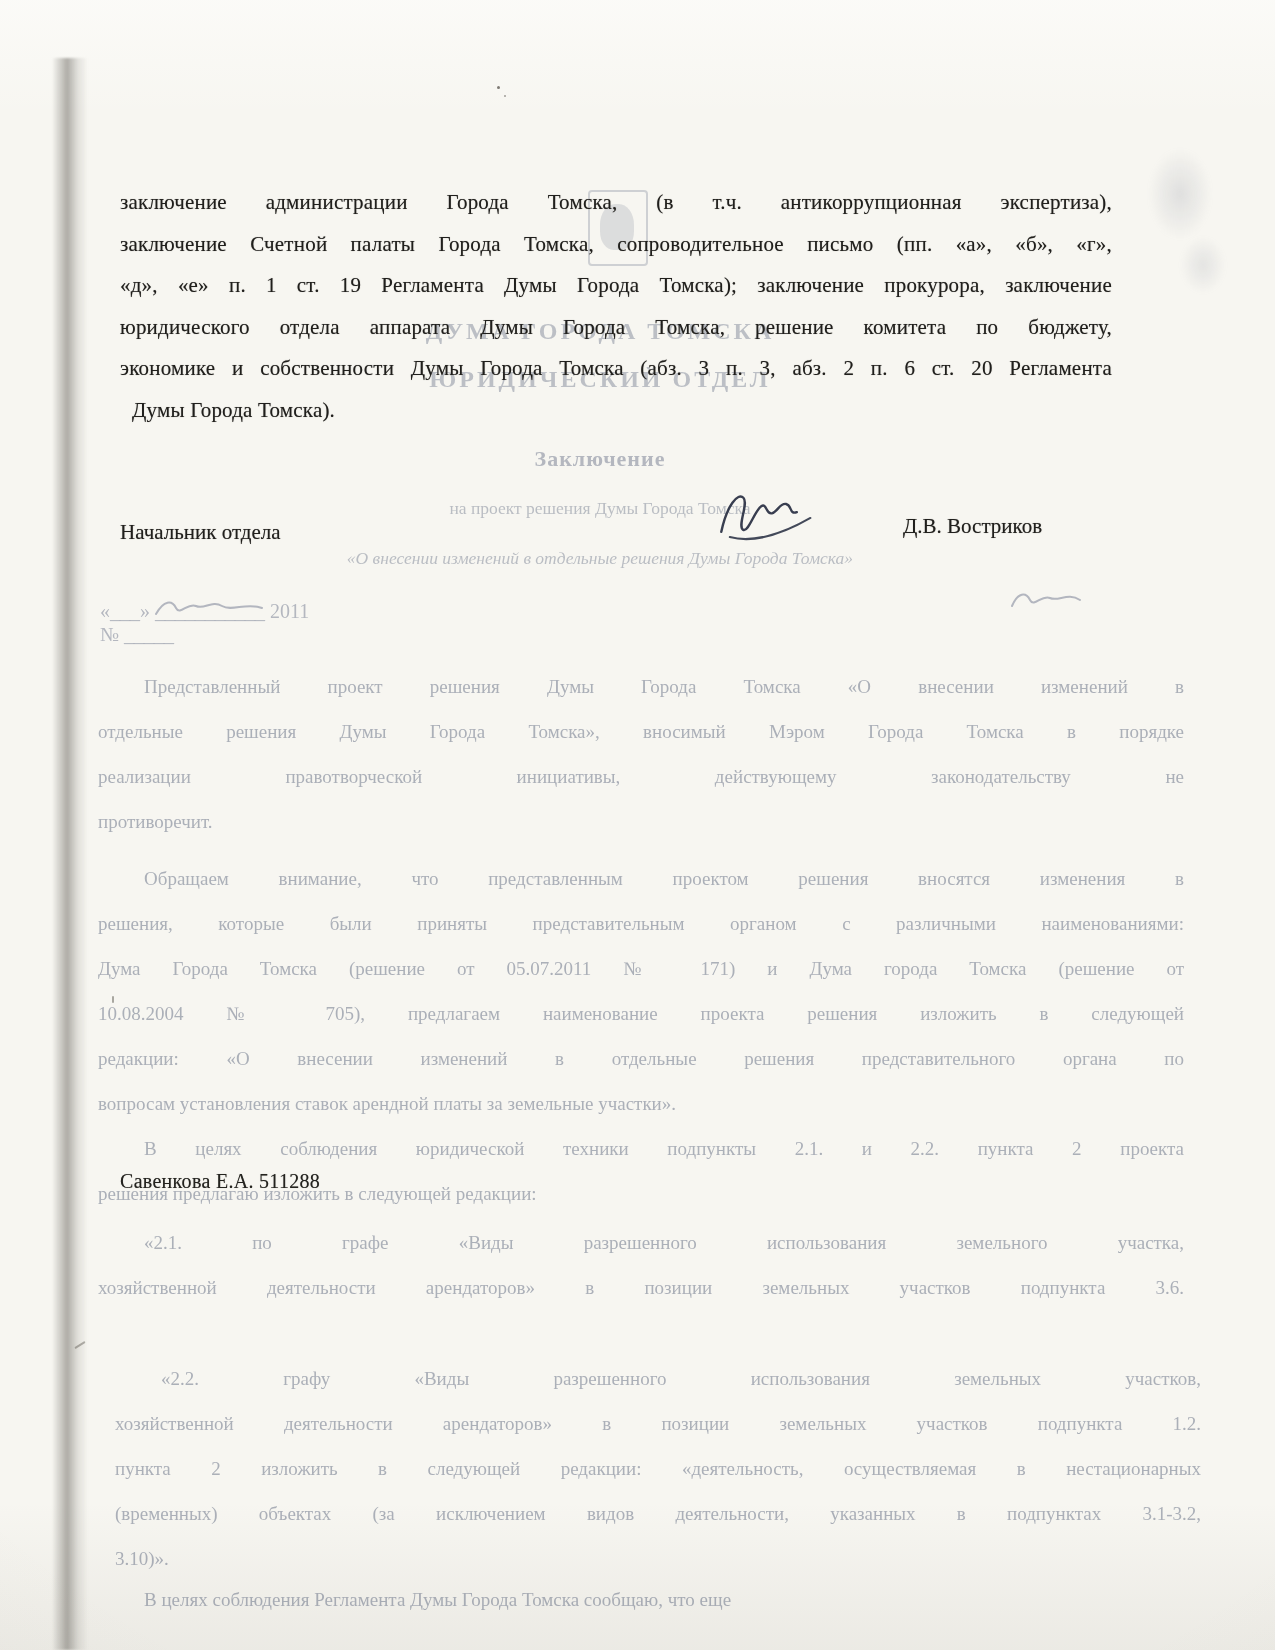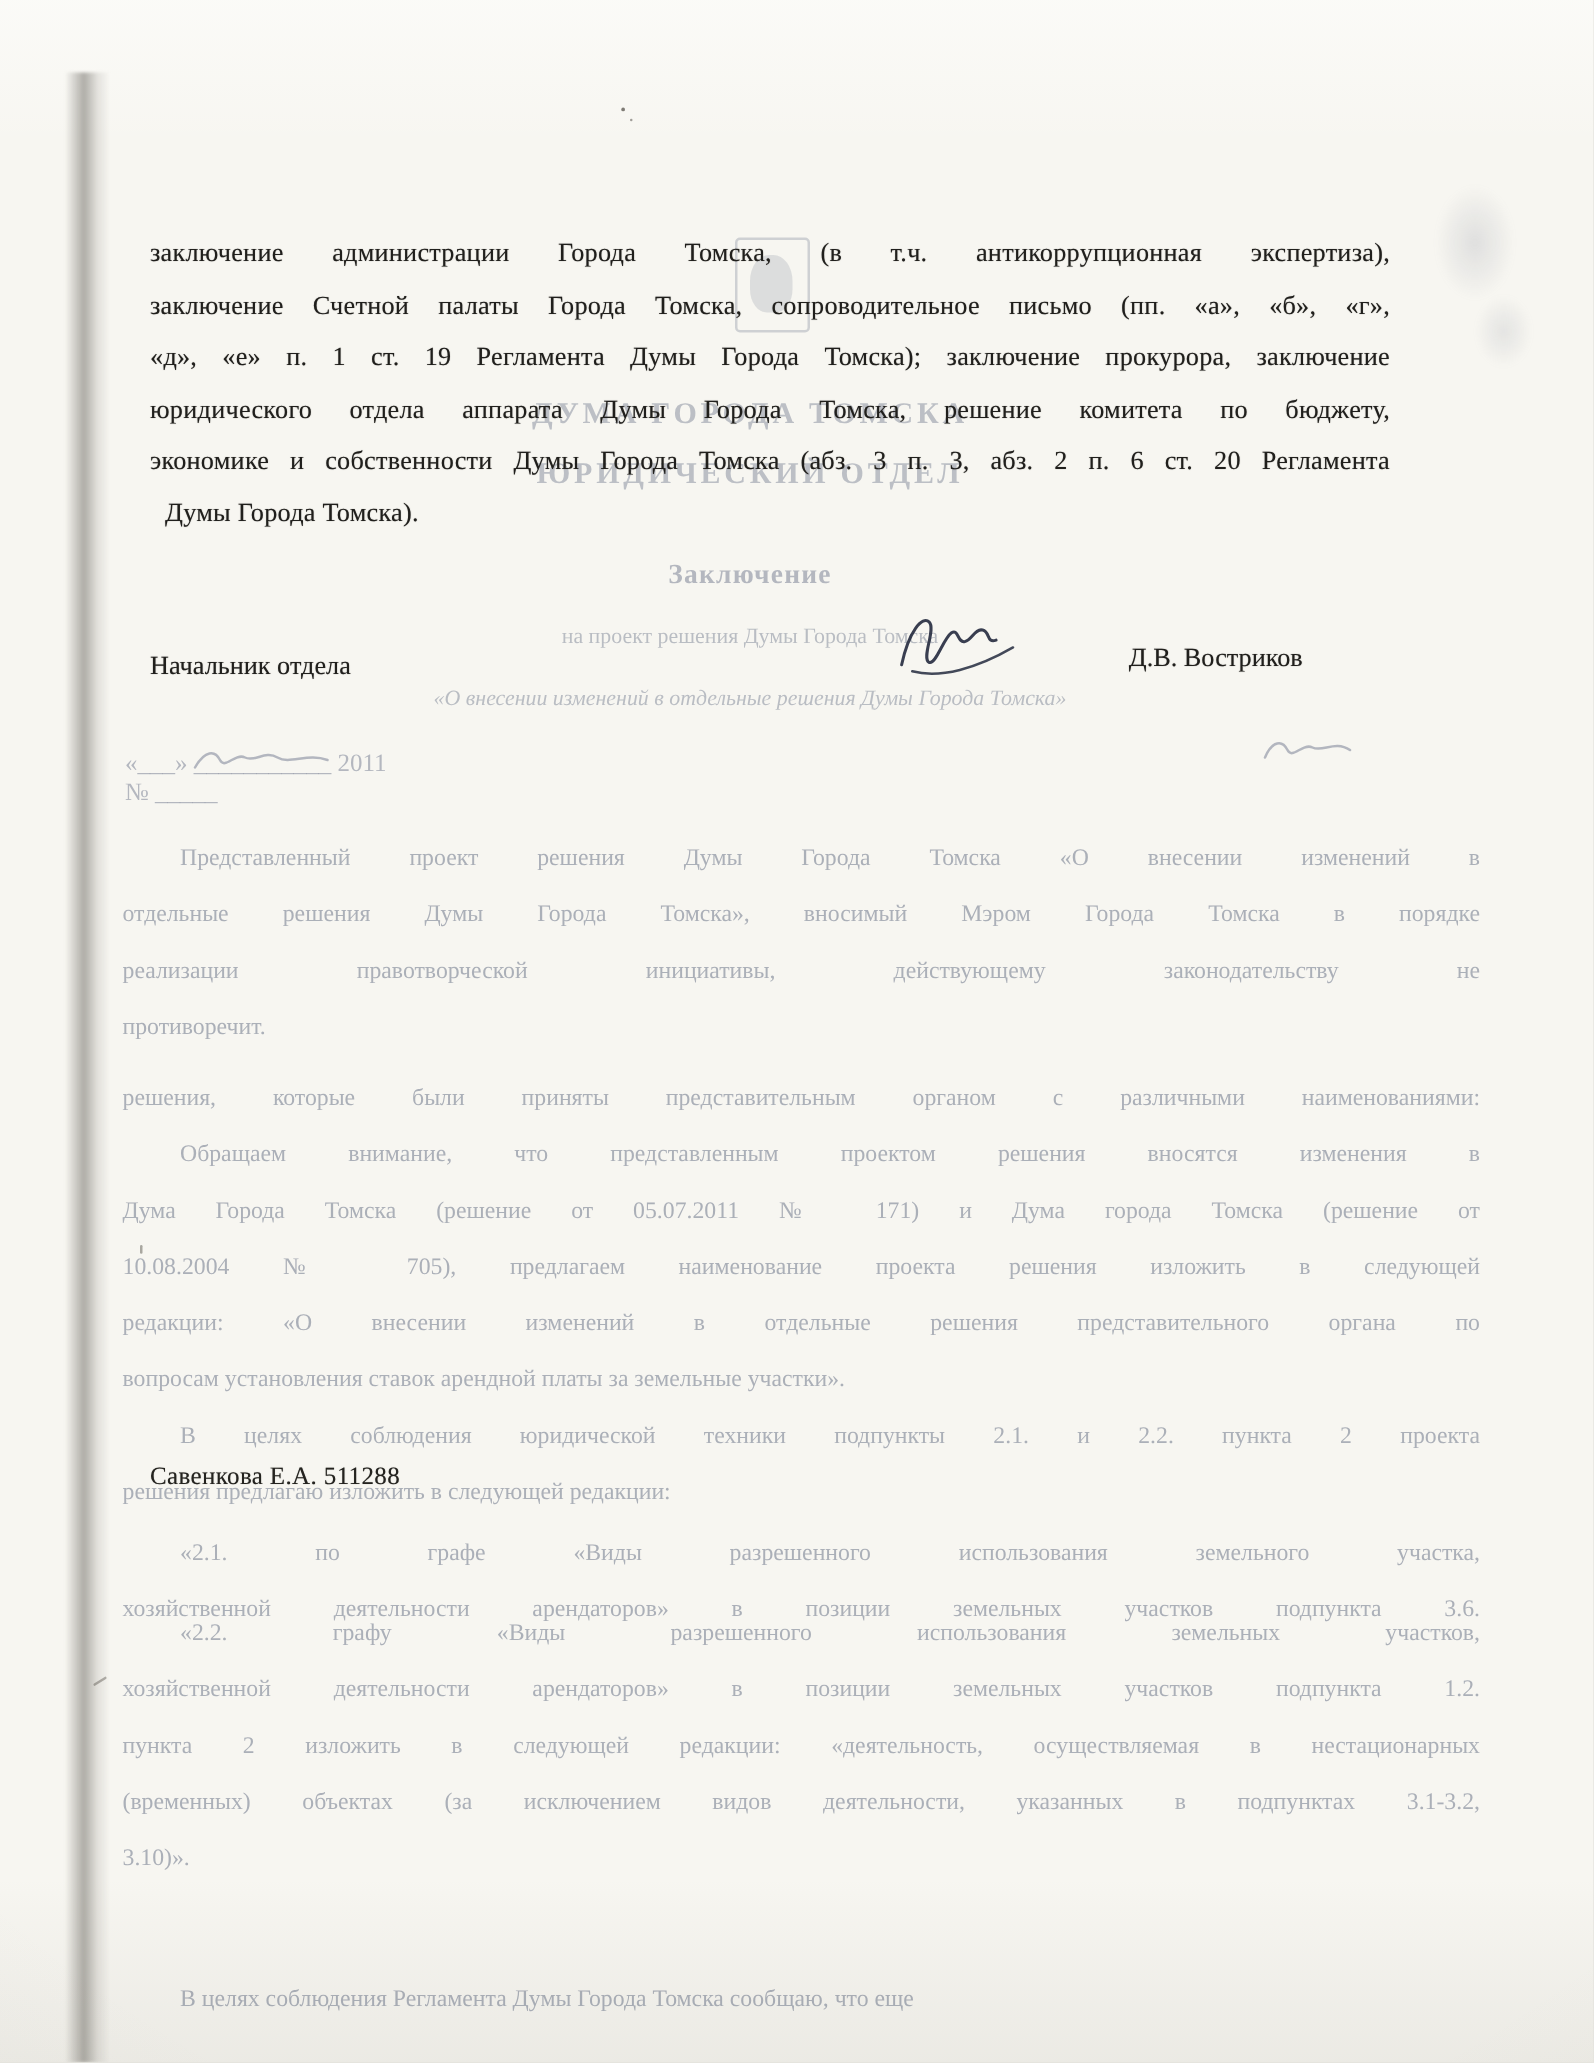--- a/index.html
+++ b/index.html
@@ -73,21 +73,21 @@
     font-size: 19px; line-height: 45px;
     color: rgba(96,106,128,0.50);
   }
   .b-line { text-align: justify; text-align-last: justify; }
   .b-line.first { text-indent: 46px; }
   .b-line.end { text-align-last: left; }
   .bp1 { top: 664px; }
   .bp2 { top: 856px; }
   .bp3 { top: 1126px; }
   .bp4 { top: 1220px; }
-  .bp5 { top: 1284px; }
+  .bp5 { top: 1356px; margin-left: 17px; }
   .bp6 { top: 1577px; }
 
   
   .ink { position: absolute; inset: 0; }
   .mpara {
     position: absolute; left: 120px; top: 182px; width: 992px;
     font-size: 21px; line-height: 41.5px;
     color: #201f1c; letter-spacing: 0.2px;
     text-shadow: 0 0 0.8px rgba(32,30,27,0.5);
   }
@@ -147,22 +147,22 @@
     </svg>
 
     <div class="b b-para bp1">
       <div class="b-line first">Представленный проект решения Думы Города Томска «О внесении изменений в</div>
       <div class="b-line">отдельные решения Думы Города Томска», вносимый Мэром Города Томска в порядке</div>
       <div class="b-line">реализации правотворческой инициативы, действующему законодательству не</div>
       <div class="b-line end">противоречит.</div>
     </div>
 
     <div class="b b-para bp2">
+      <div class="b-line first">Обращаем внимание, что представленным проектом решения вносятся изменения в</div>
       <div class="b-line">решения, которые были приняты представительным органом с различными наименованиями:</div>
-      <div class="b-line first">Обращаем внимание, что представленным проектом решения вносятся изменения в</div>
       <div class="b-line">Дума Города Томска (решение от 05.07.2011 № 171) и Дума города Томска (решение от</div>
       <div class="b-line">10.08.2004 № 705), предлагаем наименование проекта решения изложить в следующей</div>
       <div class="b-line">редакции: «О внесении изменений в отдельные решения представительного органа по</div>
       <div class="b-line end">вопросам установления ставок арендной платы за земельные участки».</div>
     </div>
 
     <div class="b b-para bp3">
       <div class="b-line first">В целях соблюдения юридической техники подпункты 2.1. и 2.2. пункта 2 проекта</div>
       <div class="b-line end">решения предлагаю изложить в следующей редакции:</div>
     </div>

